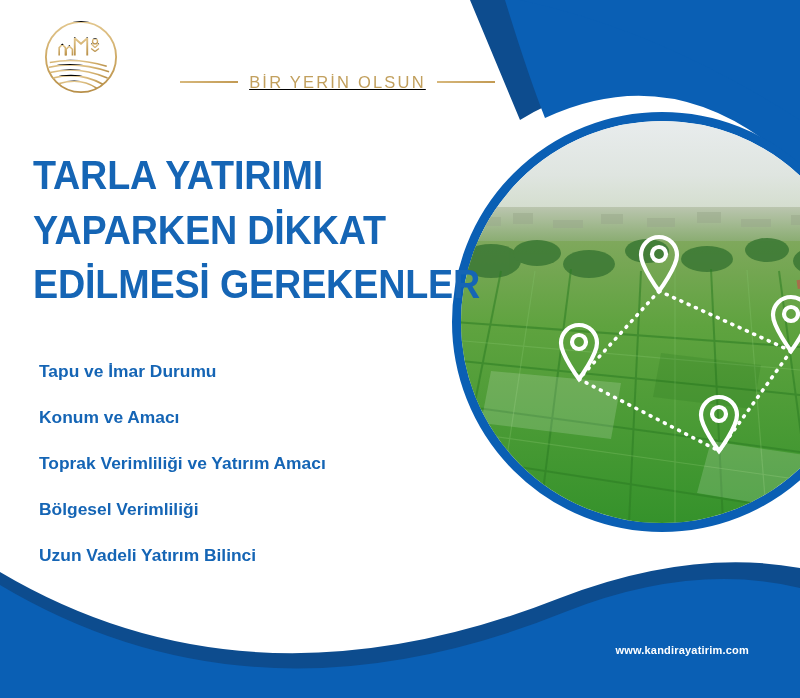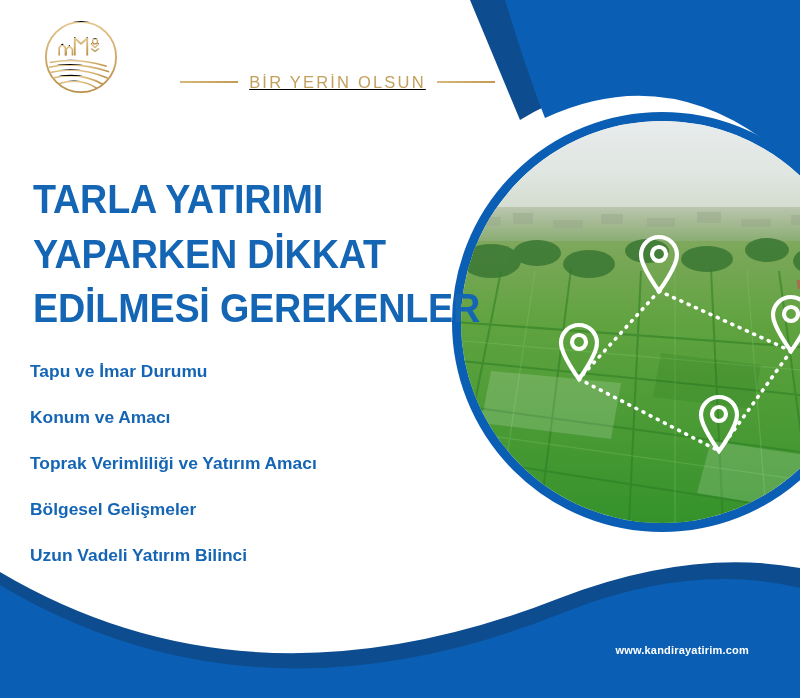--- a/index.html
+++ b/index.html
@@ -104,39 +104,39 @@
     letter-spacing: 2.2px;
     color: #c2a05e;
     white-space: nowrap;
     font-weight: 400;
   }
 
   
   #headline {
     position: absolute;
     left: 33px;
-    top: 172px;
+    top: 148px;
     z-index: 6;
     width: 430px;
   }
   .headline-line {
     font-size: 41px;
     line-height: 1.33;
     font-weight: 700;
     color: #1565b5;
     letter-spacing: -0.2px;
     transform: scaleX(0.92);
     transform-origin: left center;
     white-space: nowrap;
   }
 
   
   #feature-list {
     position: absolute;
-    left: 30px;
+    left: 39px;
     top: 363px;
     z-index: 6;
     width: 420px;
     list-style: none;
   }
   .feature-item {
     font-size: 17.4px;
     font-weight: 700;
     color: #1565b5;
     line-height: 1;
@@ -332,19 +332,19 @@
   <div id="headline">
     <div class="headline-line">TARLA YATIRIMI</div>
     <div class="headline-line">YAPARKEN DİKKAT</div>
     <div class="headline-line">EDİLMESİ GEREKENLER</div>
   </div>
 
   <ul id="feature-list">
     <li class="feature-item">Tapu ve İmar Durumu</li>
     <li class="feature-item">Konum ve Amacı</li>
     <li class="feature-item">Toprak Verimliliği ve Yatırım Amacı</li>
-    <li class="feature-item">Bölgesel Gelişmeler</li>
+    <li class="feature-item">Bölgesel Verimliliği</li>
     <li class="feature-item">Uzun Vadeli Yatırım Bilinci</li>
   </ul>
 
   <div id="site-url">www.kandirayatirim.com</div>
 
 </div>
 
 </body></html>

